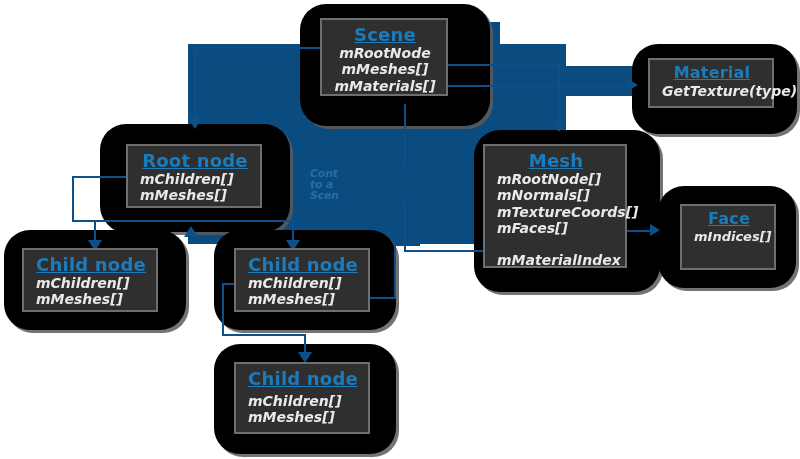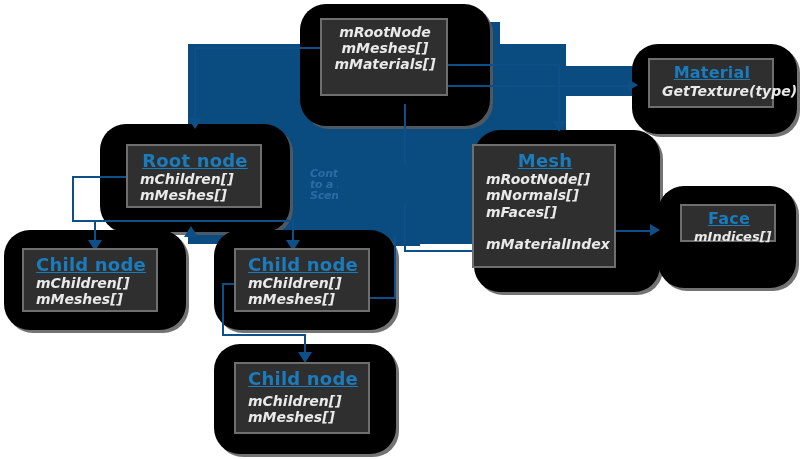--- a/index.html
+++ b/index.html
@@ -129,45 +129,47 @@
   <div class="ln h" style="left:222px;top:283px;width:42px;"></div>
   <div class="ln v" style="left:222px;top:283px;height:53px;"></div>
   <div class="ln h" style="left:222px;top:334px;width:84px;"></div>
   <div class="ln v" style="left:304px;top:334px;height:24px;"></div>
   <div class="arw down" style="left:298px;top:352px;"></div>
 
   <div class="chev" style="left:326px;top:60px;"></div>
   <div class="chev" style="left:326px;top:81px;"></div>
 
   <div class="card center-fields" style="left:320px;top:18px;width:128px;height:78px;">
+    <div class="title t18">Scene</div>
     <div class="field t14">mRootNode</div>
     <div class="field t14">mMeshes[]</div>
     <div class="field t14">mMaterials[]</div>
   </div>
 
   <div class="card center-fields" style="left:648px;top:58px;width:126px;height:50px;">
     <div class="title t16">Material</div>
     <div class="field t14">GetTexture(type)</div>
   </div>
 
   <div class="card" style="left:126px;top:144px;width:136px;height:64px;">
     <div class="title t18">Root node</div>
     <div class="field t14">mChildren[]</div>
     <div class="field t14">mMeshes[]</div>
   </div>
 
-  <div class="card" style="left:472px;top:144px;width:144px;height:124px;">
+  <div class="card" style="left:483px;top:144px;width:144px;height:124px;">
     <div class="title t18">Mesh</div>
     <div class="field t14">mRootNode[]</div>
     <div class="field t14">mNormals[]</div>
+    <div class="field t14">mTextureCoords[]</div>
     <div class="field t14">mFaces[]</div>
     <div class="field t14" style="margin-top:16px;">mMaterialIndex</div>
   </div>
 
-  <div class="card center-fields" style="left:680px;top:204px;width:96px;height:38px;">
+  <div class="card center-fields" style="left:680px;top:204px;width:96px;height:66px;">
     <div class="title t16">Face</div>
     <div class="field t13">mIndices[]</div>
   </div>
 
   <div class="card" style="left:22px;top:248px;width:136px;height:64px;">
     <div class="title t18">Child node</div>
     <div class="field t14">mChildren[]</div>
     <div class="field t14">mMeshes[]</div>
   </div>
 

